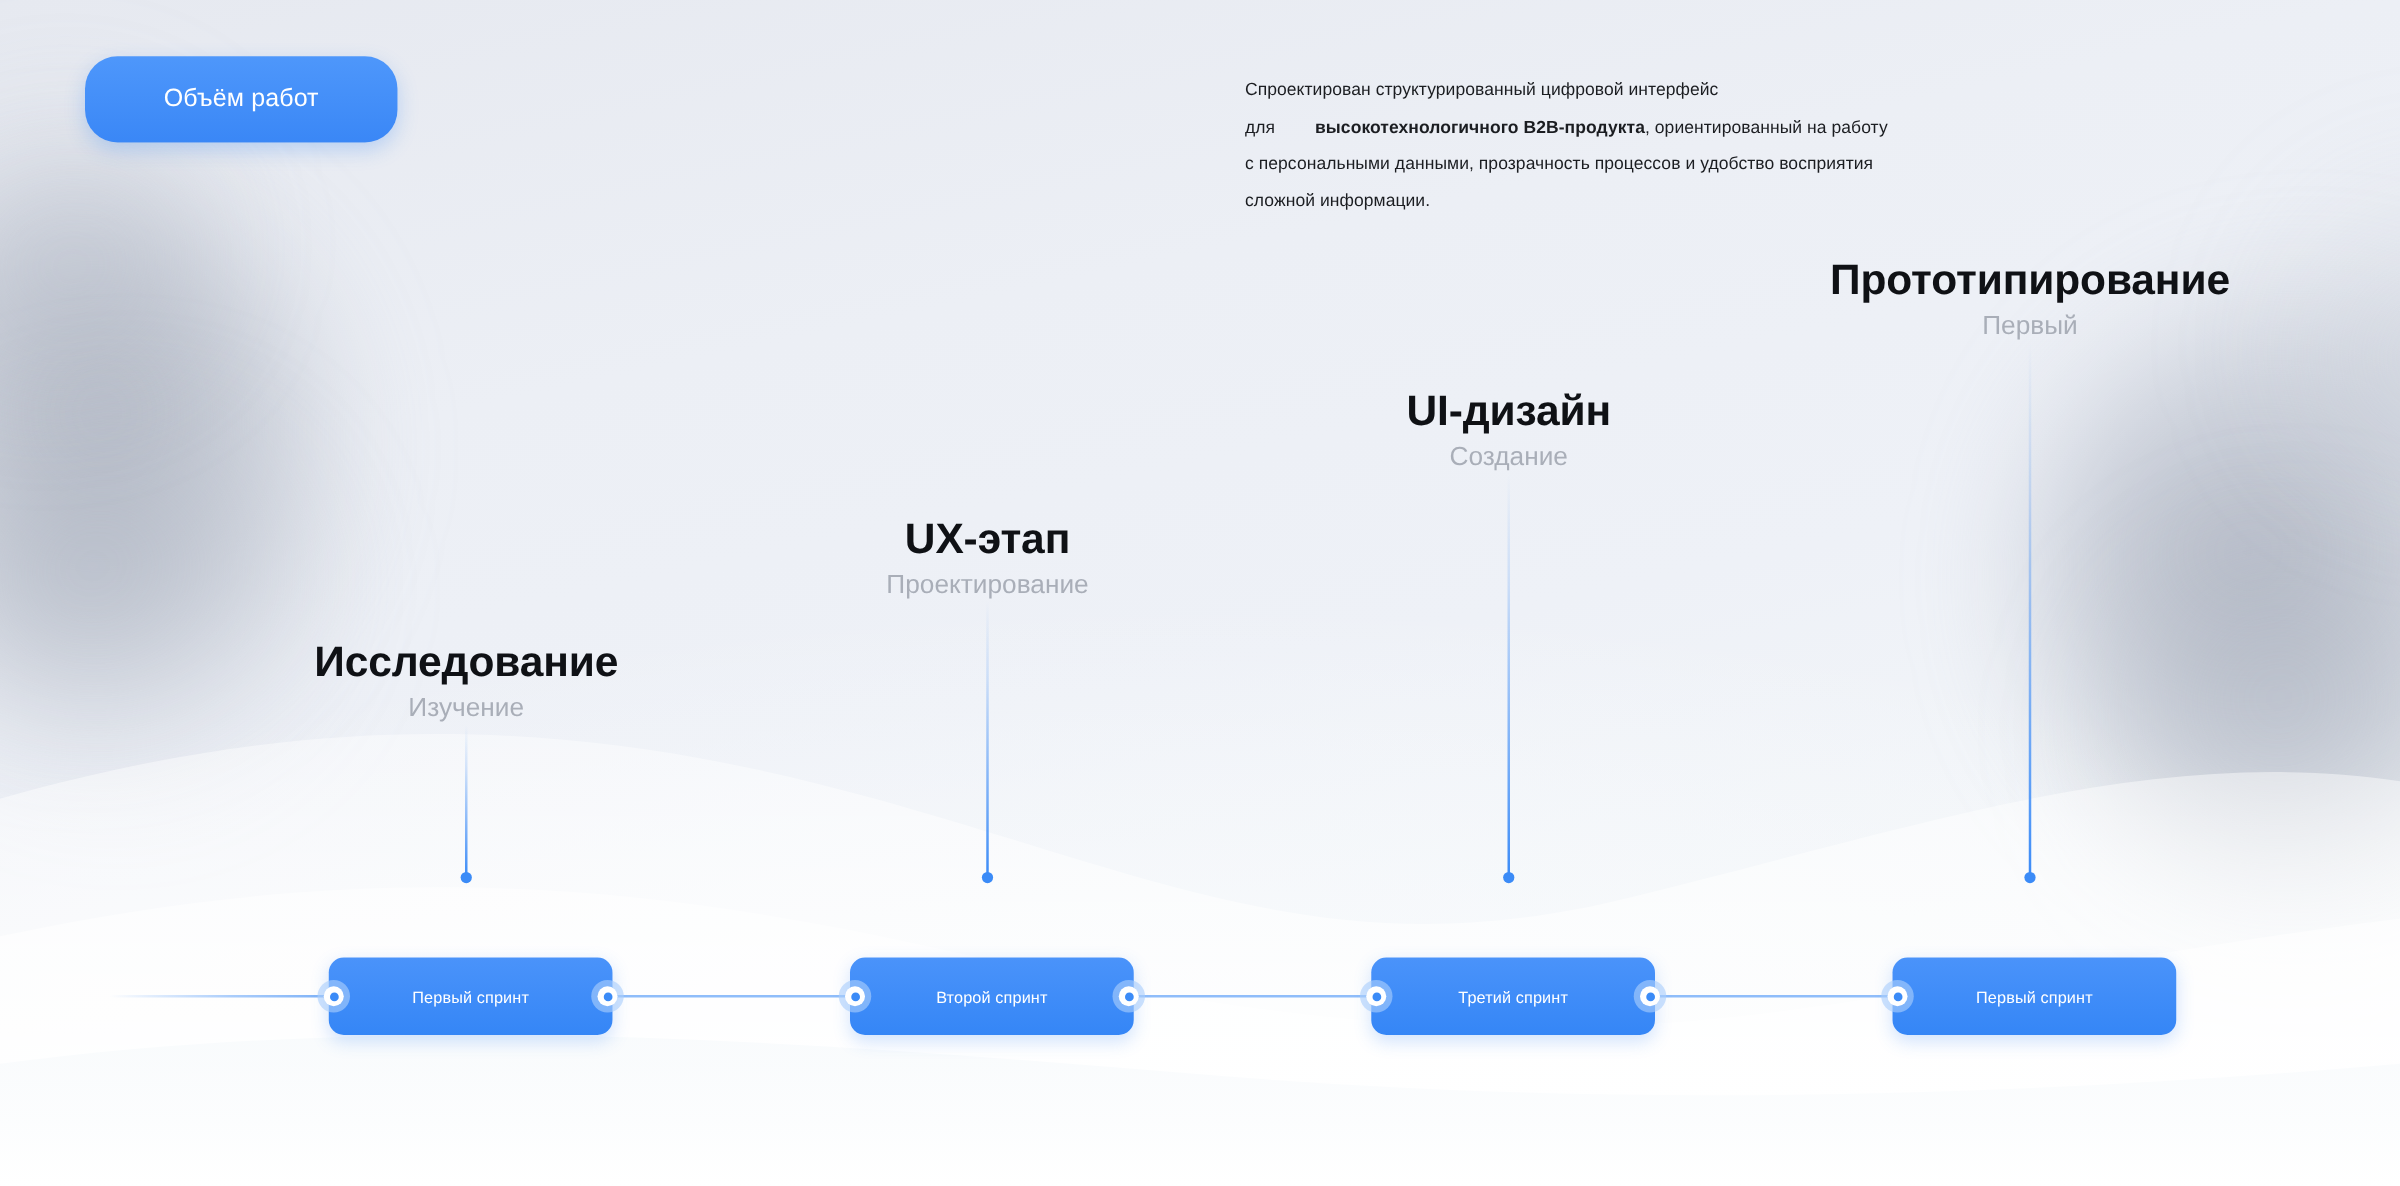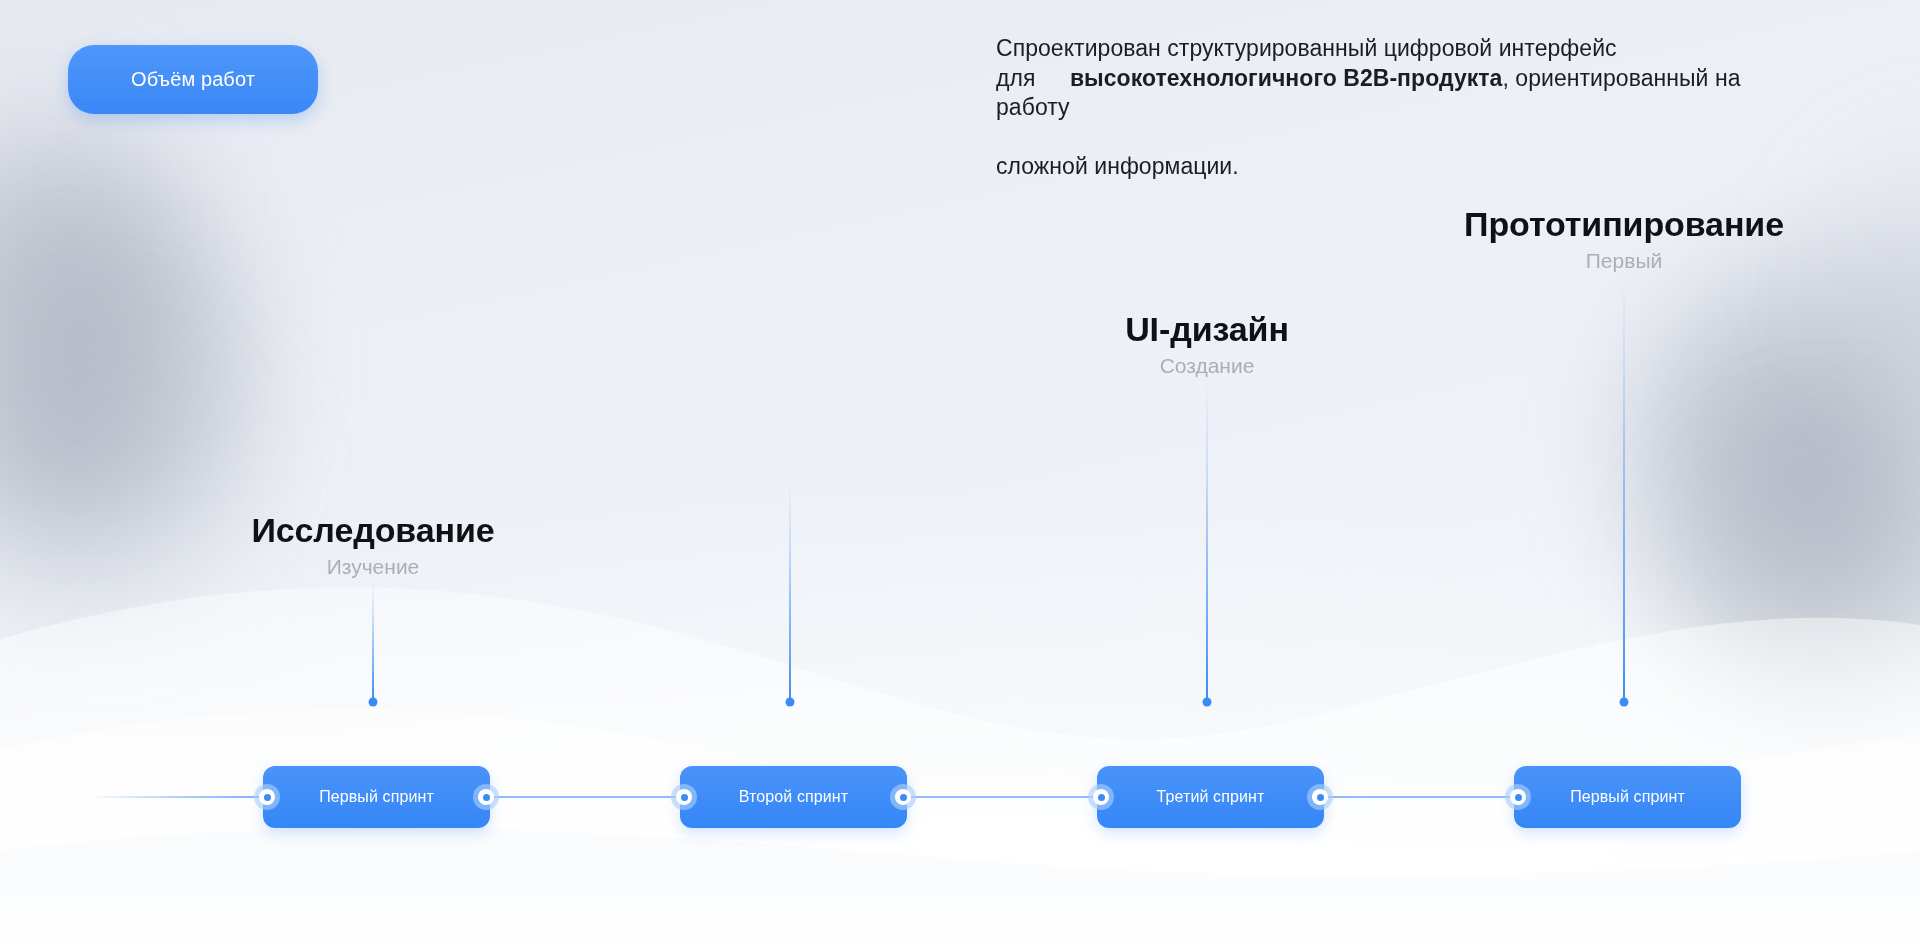--- a/index.html
+++ b/index.html
@@ -40,22 +40,22 @@
     position:absolute; left:68px; top:45px;
     width:250px; height:69px; border-radius:26px;
     background:linear-gradient(180deg,#4e97fb 0%,#3a87f6 100%);
     display:flex; align-items:center; justify-content:center;
     box-shadow:0 6px 16px rgba(58,135,246,.28);
   }
   #scope-pill-label { color:#fff; font-size:20px; letter-spacing:.1px; }
 
   
   #intro {
-    position:absolute; left:996px; top:34px; width:810px;
-    font-size:23px; line-height:29.5px; color:#1b1d21; letter-spacing:.05px;
+    position:absolute; left:996px; top:57px; width:810px;
+    font-size:14px; line-height:29.5px; color:#1b1d21; letter-spacing:.05px;
   }
   #intro b { font-weight:700;margin-left:28px; }
 
   
   .milestone { position:absolute; text-align:center; transform:translateX(-50%); }
   .milestone .m-title {
     font-size:34px; font-weight:700; color:#0f1115; letter-spacing:-.1px; white-space:nowrap;
   }
   .milestone .m-sub {
     font-size:21px; color:#a9aeb8; margin-top:5px; white-space:nowrap; font-weight:400;
@@ -68,21 +68,21 @@
               background:#3b8bf7; transform:translate(-50%,-50%); }
 
   
   #track { position:absolute; left:0; top:766px; width:1920px; height:62px; }
   .sprint-box {
     position:absolute; top:0; height:62px; border-radius:12px;
     background:linear-gradient(180deg,#4a93fa 0%,#3586f6 100%);
     display:flex; align-items:center; justify-content:center;
     box-shadow:0 5px 14px rgba(53,134,246,.22);
   }
-  .sprint-label { color:#fff; font-size:16px; letter-spacing:.1px; }
+  .sprint-label { color:#fff; font-size:13px; letter-spacing:.1px; }
 
   .connector { position:absolute; top:31px; width:26px; height:26px; border-radius:50%;
                transform:translate(-50%,-50%); background:rgba(171,206,252,.62);
                display:flex; align-items:center; justify-content:center; }
   .connector i { display:block; width:16px; height:16px; border-radius:50%; background:#fff; }
   .connector i::after { content:""; display:block; width:7px; height:7px; border-radius:50%;
                         background:#3b8bf7; margin:4.5px auto 0; }
 
   .link { position:absolute; top:31px; height:2px; transform:translateY(-50%);
           background:#8fbdfa; }
@@ -120,31 +120,35 @@
     <path d="M0,462 C340,418 660,446 980,472 C1300,498 1620,488 1920,462 L1920,560 L0,560 Z" fill="url(#wg3)"></path>
   </svg>
 
   <div id="scope-pill">
     <span id="scope-pill-label">Объём работ</span>
   </div>
 
   <div id="intro">
     <span>Спроектирован структурированный цифровой интерфейс</span><br>
     <span>для </span><b>высокотехнологичного B2B-продукта</b><span>, ориентированный на работу</span><br>
-    <br>
+    <span>с персональными данными, прозрачность процессов и удобство восприятия</span><br>
     <span>сложной информации.</span>
   </div>
 
   <div class="milestone" style="left:373px; top:511px;">
     <div class="m-title">Исследование</div>
     <div class="m-sub">Изучение</div>
   </div>
   <div class="stem" style="left:373px; top:580px; height:122px;"></div>
   <div class="stem-dot" style="left:373px; top:702px;"></div>
 
+  <div class="milestone" style="left:790px; top:412px;">
+    <div class="m-title">UX-этап</div>
+    <div class="m-sub">Проектирование</div>
+  </div>
   <div class="stem" style="left:790px; top:481px; height:221px;"></div>
   <div class="stem-dot" style="left:790px; top:702px;"></div>
 
   <div class="milestone" style="left:1207px; top:310px;">
     <div class="m-title">UI-дизайн</div>
     <div class="m-sub">Создание</div>
   </div>
   <div class="stem" style="left:1207px; top:379px; height:323px;"></div>
   <div class="stem-dot" style="left:1207px; top:702px;"></div>
 

